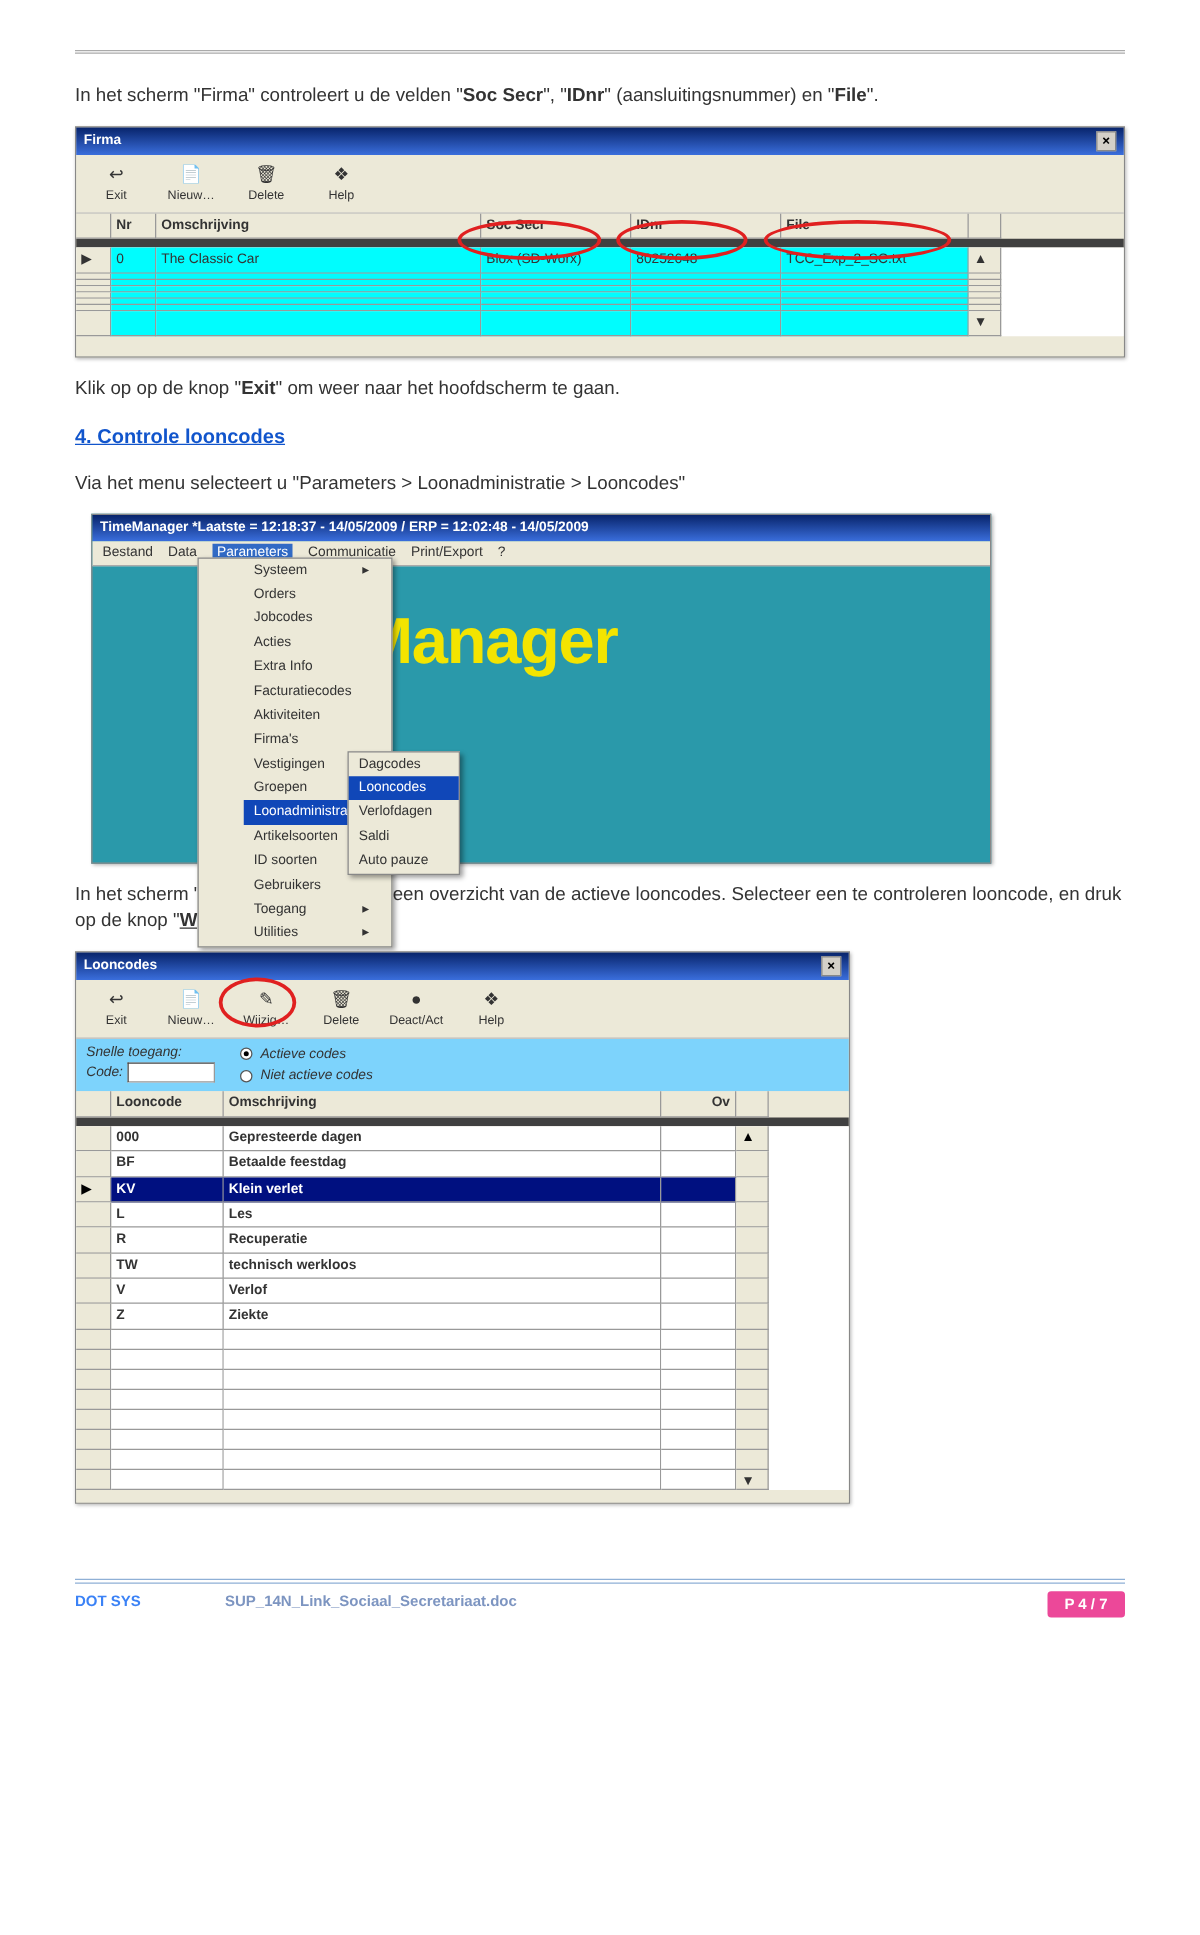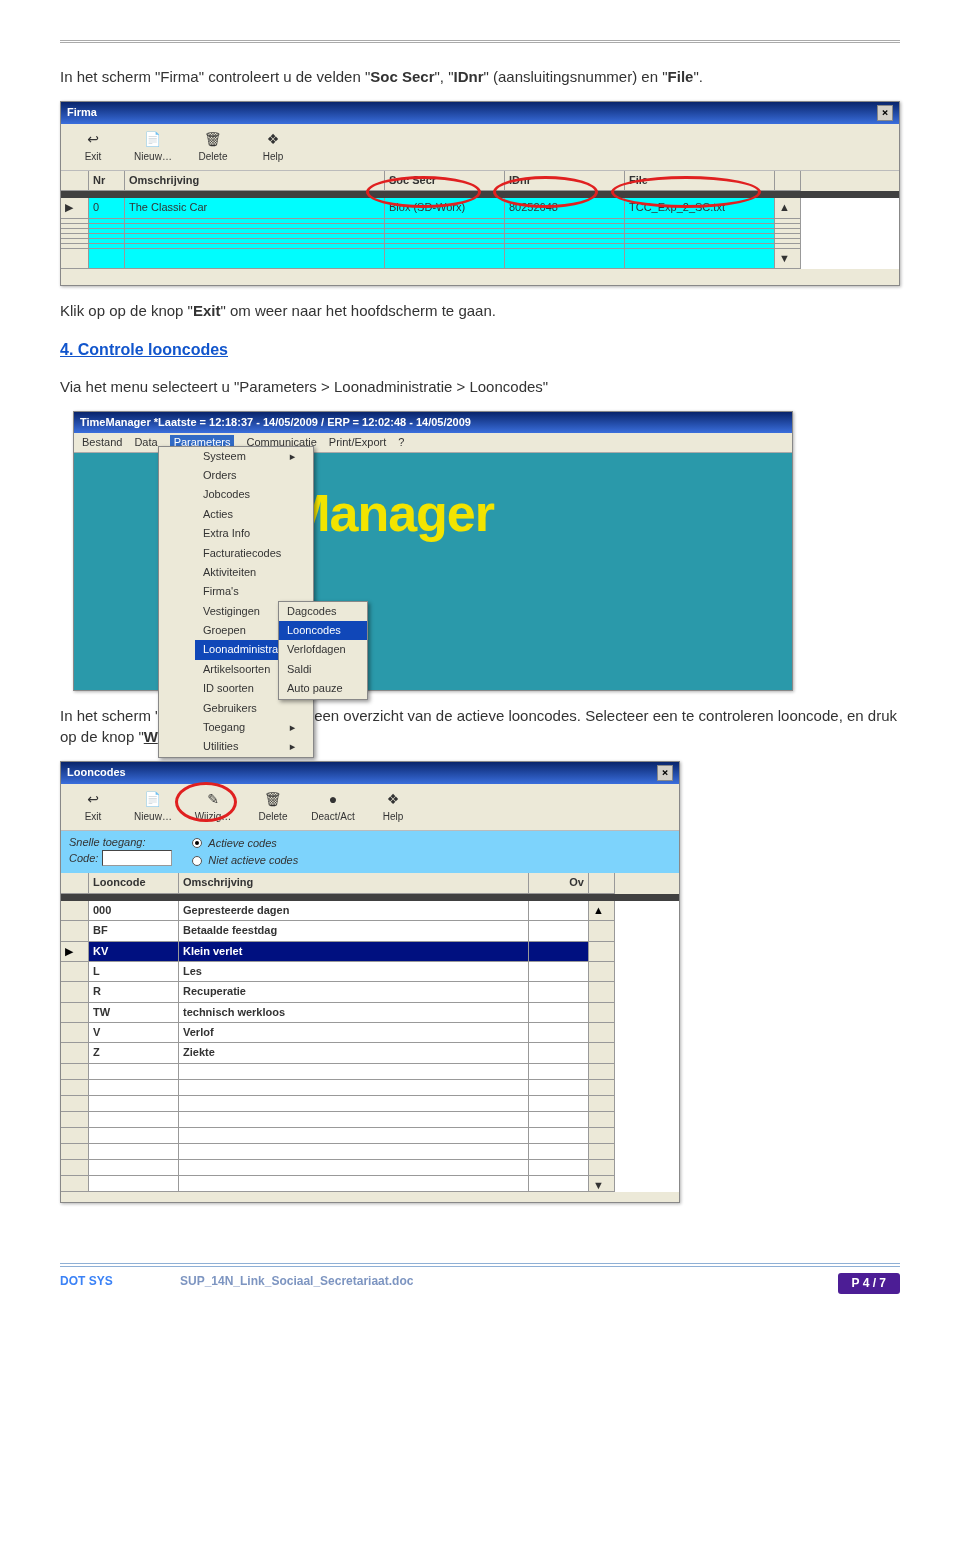--- a/index.html
+++ b/index.html
@@ -110,21 +110,21 @@
   .footer {
     margin-top: 60px;
     border-top: 4px double #8fb0d6;
     padding-top: 6px;
     display:flex;
     font-size: 12px;
   }
   .footer .left { color:#3b82f6; width: 120px; }
   .footer .mid { flex:1; color:#7d95c1; }
   .footer .right {
-    background:#4c1d95; color:#fff; padding:2px 14px; border-radius:3px;
+    background:#ec4899; color:#fff; padding:2px 14px; border-radius:3px;
   }
   .bold { font-weight:bold; }
   .u { text-decoration: underline; }
 </style>
 </head>
 <body>
 
 <div class="rule-top"></div>
 
 <p class="paragraph">

